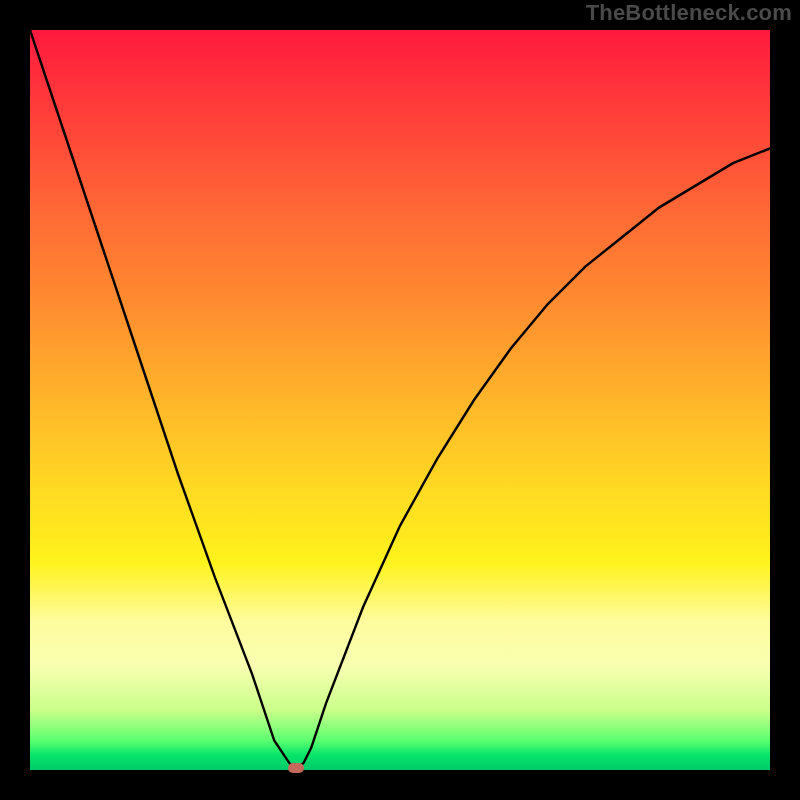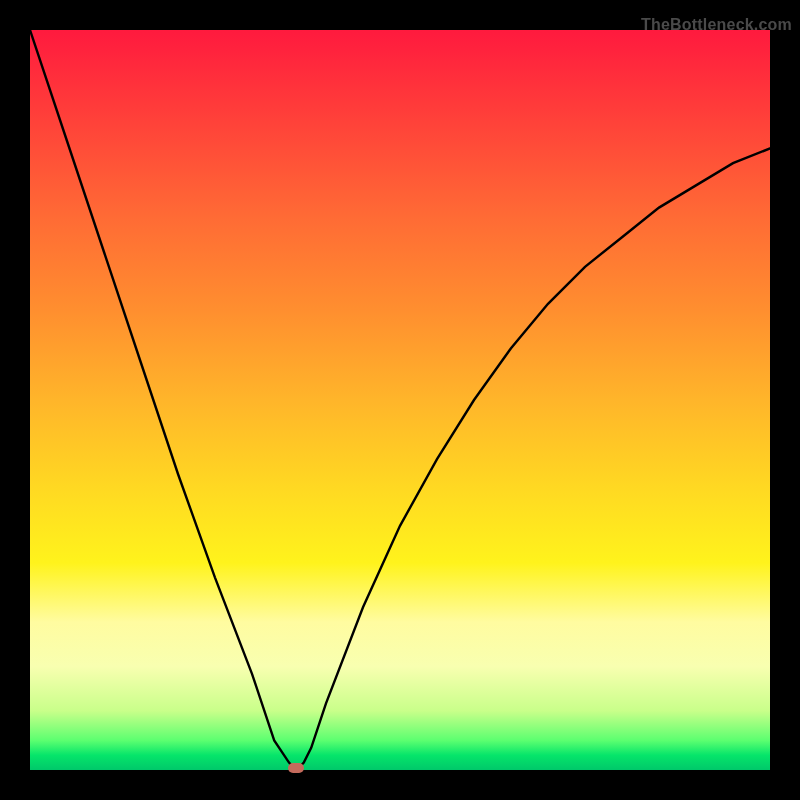--- a/index.html
+++ b/index.html
@@ -37,24 +37,24 @@
       #fffca0 80%,
       #f8ffb0 86%,
       #c9ff8a 92%,
       #5cff70 96%,
       #06e56a 98%,
       #00c86a 100%
     );
   }
   .attribution {
     position: absolute;
-    top: 16px;
+    top: 0;
     right: 8px;
     color: #4a4a4a;
-    font-size: 16px;
+    font-size: 22px;
     font-weight: 600;
     letter-spacing: 0.2px;
     user-select: none;
   }
   svg.curve {
     position: absolute;
     top: 0;
     left: 0;
     width: 740px;
     height: 740px;

